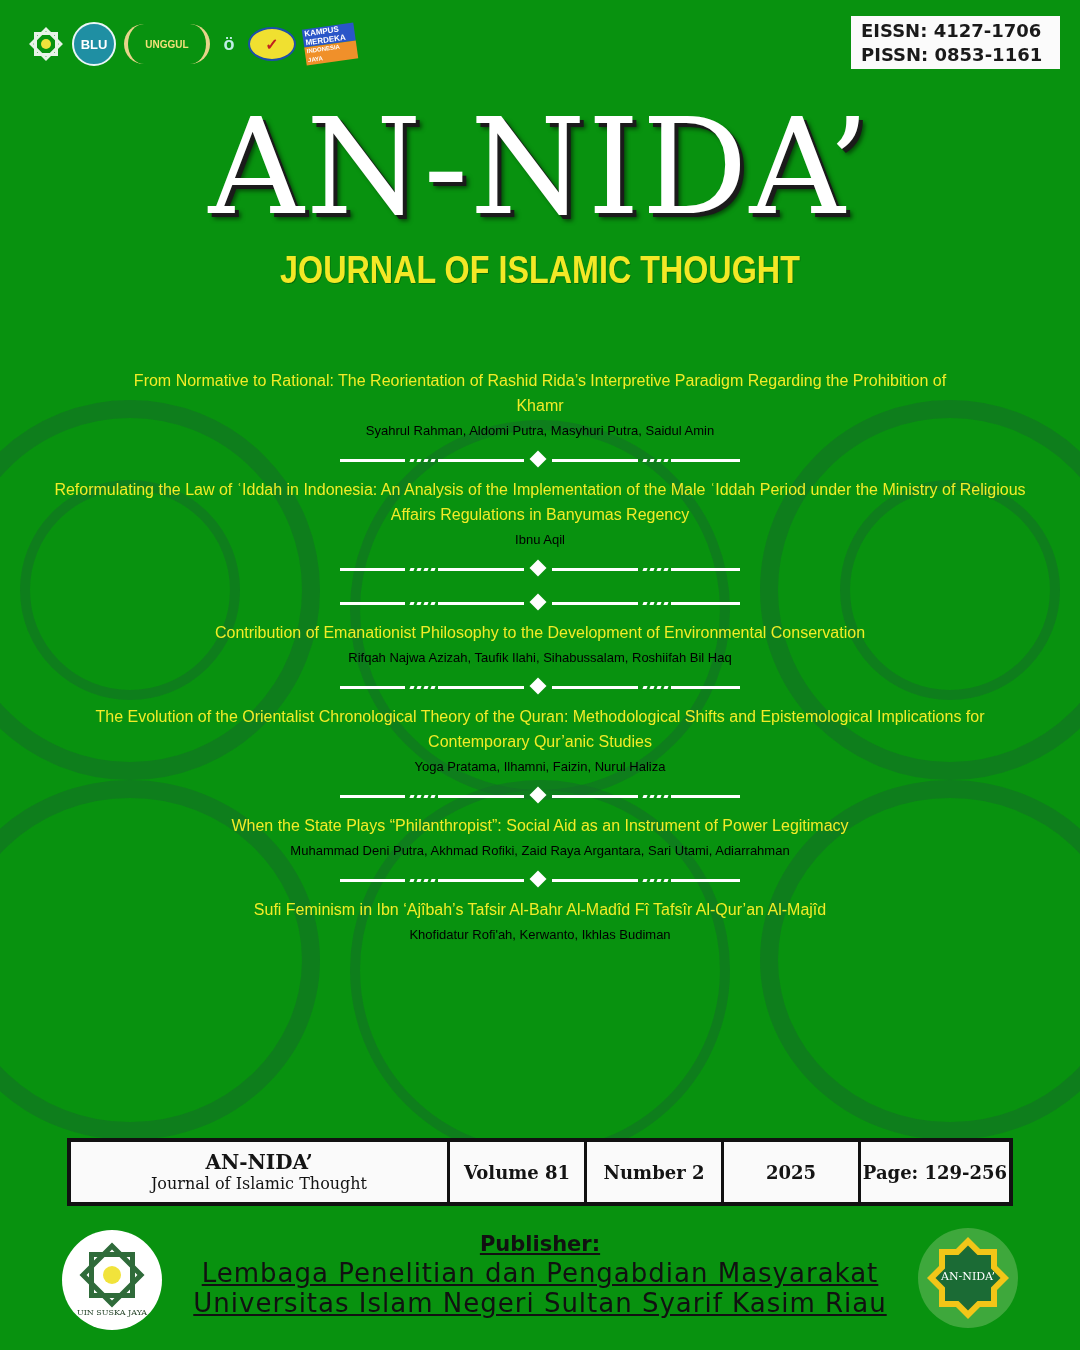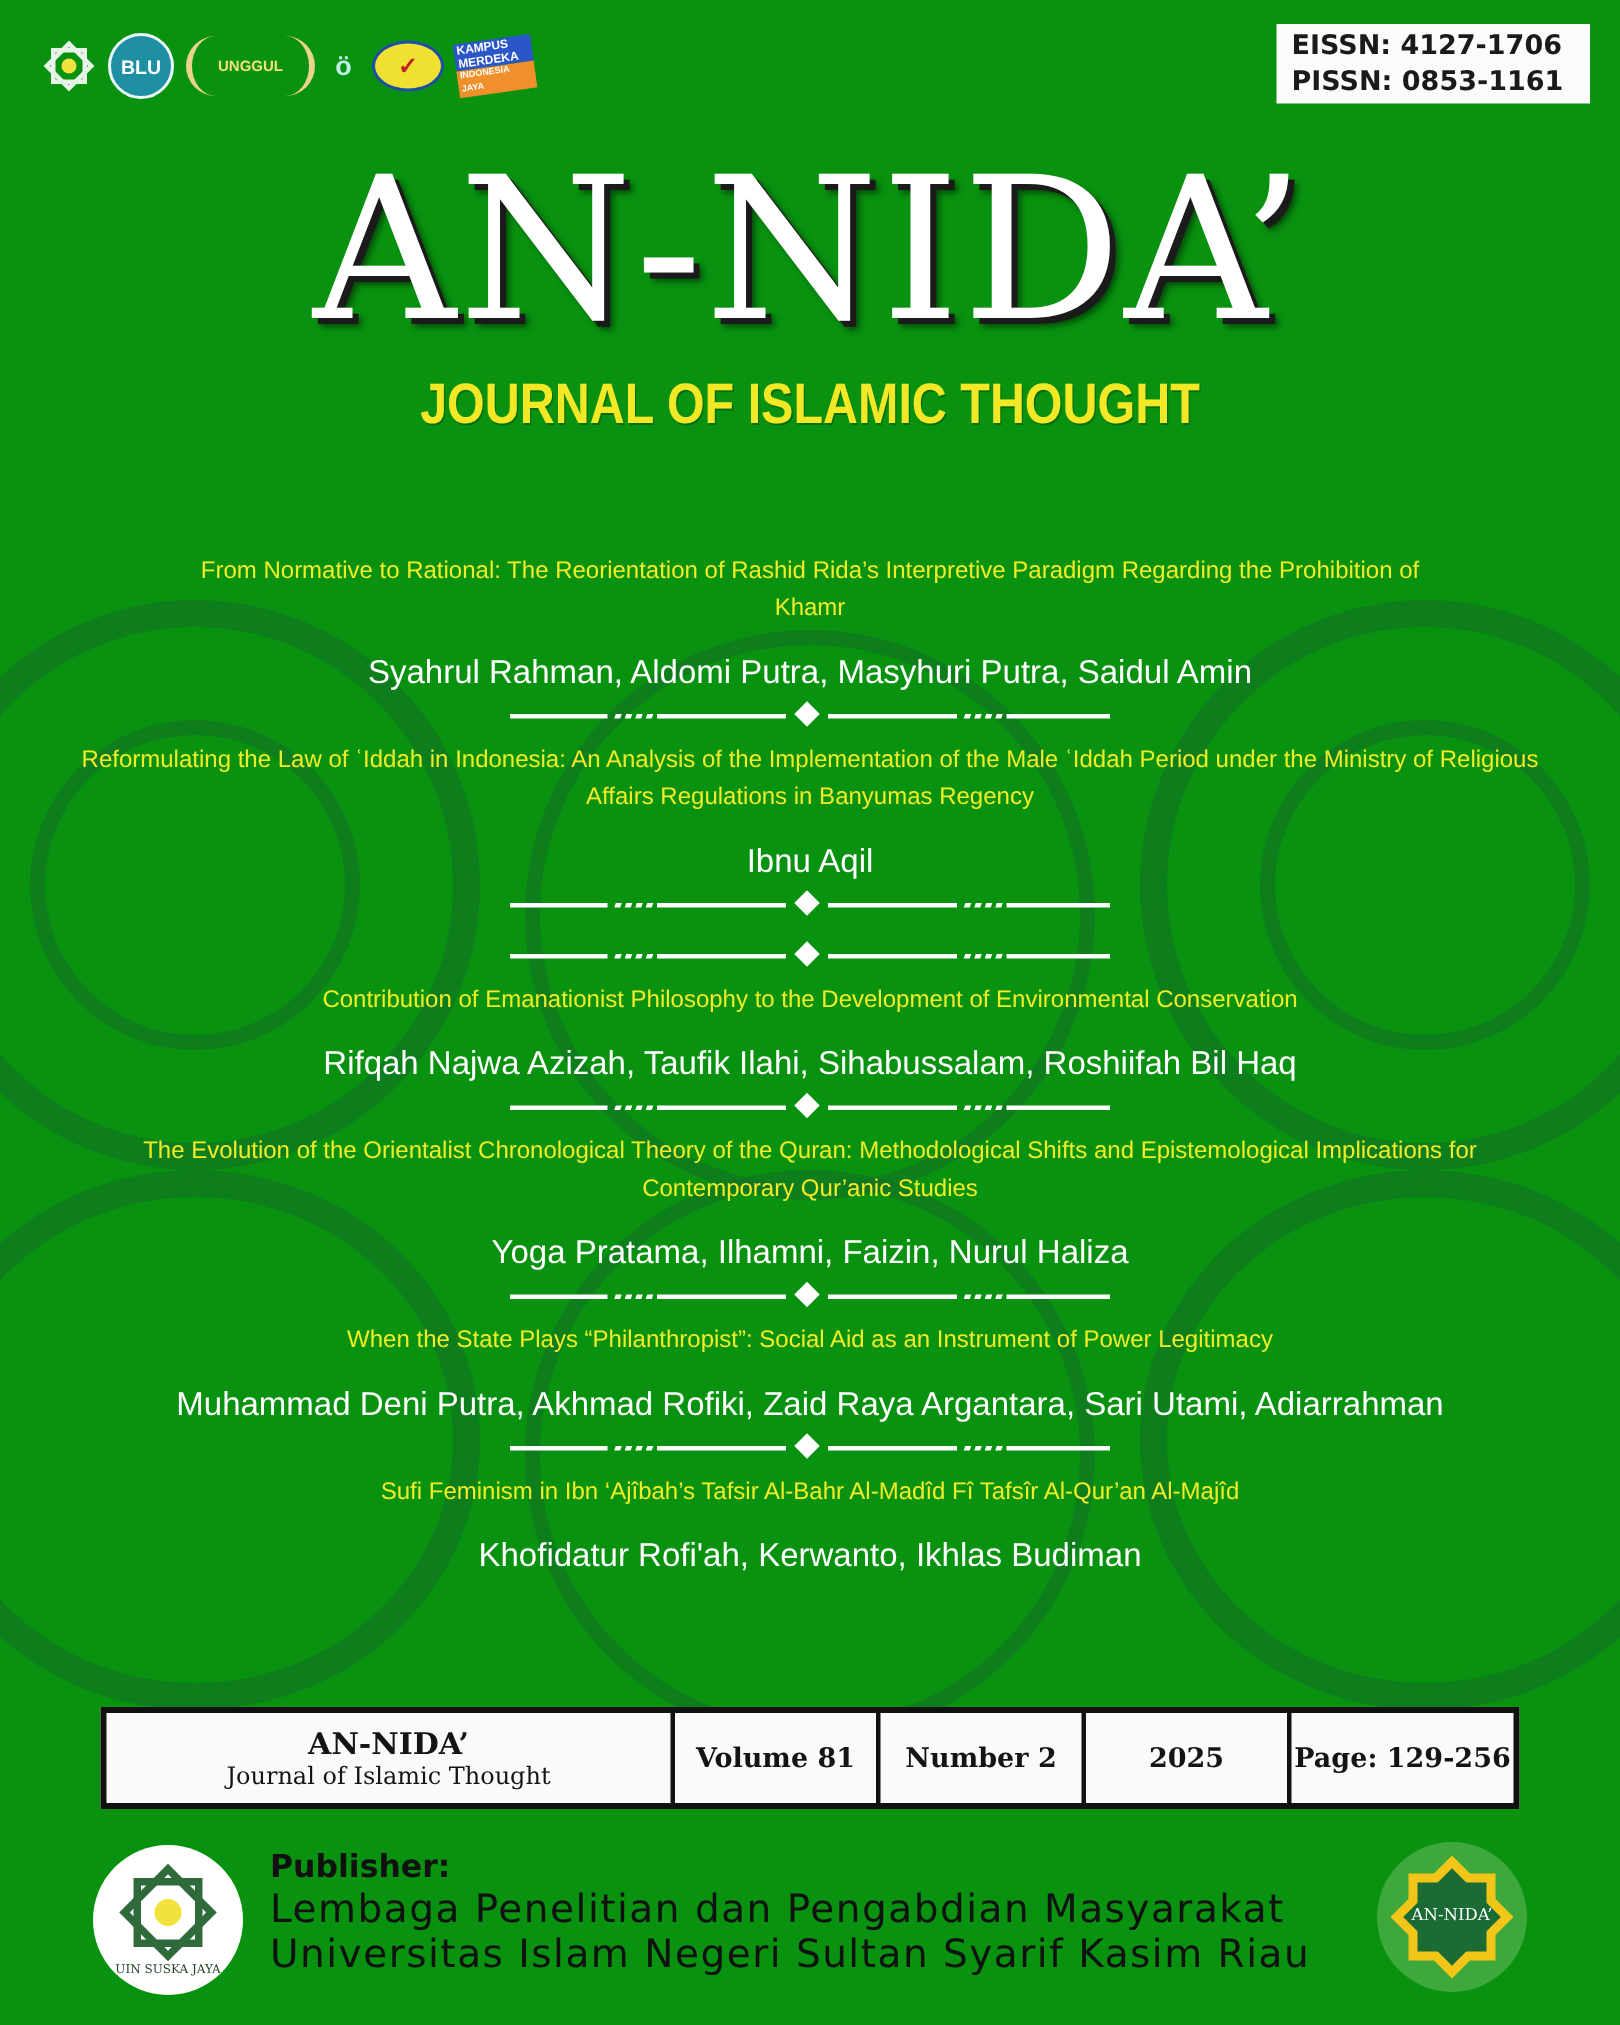--- a/index.html
+++ b/index.html
@@ -16,37 +16,37 @@
   .logo-km{width:52px;height:30px;transform:rotate(-8deg);color:#fff;font-size:8px;line-height:9px;flex-direction:column;}
   .logo-km span.b{background:#2a56c8;padding:0 2px;}
   .logo-km span.o{background:#f0902a;padding:0 2px;font-size:6px;}
   .issn{position:absolute;left:851px;top:16px;width:209px;height:53px;background:#fbfbfb;box-sizing:border-box;padding:3px 0 0 10px;font-family:"DejaVu Sans",sans-serif;font-weight:bold;font-size:18px;line-height:24px;color:#1a1a1a;}
   .masthead{position:absolute;left:0;width:1080px;top:92px;text-align:center;}
   .masthead .title{font-family:"DejaVu Serif",serif;font-size:132px;line-height:150px;color:#ffffff;letter-spacing:2px;text-shadow:4px 4px 0 #1b1b1b, 6px 6px 4px rgba(0,0,0,0.5);font-weight:normal;}
   .masthead .subtitle{margin-top:6px;font-family:"Liberation Sans",sans-serif;font-weight:bold;font-size:38px;line-height:44px;color:#f3e826;transform:scaleX(0.85);text-shadow:1px 1px 0 rgba(0,0,0,0.25);}
   .articles{position:absolute;left:0;width:1080px;top:368px;text-align:center;}
   .article{display:block;}
   .a-title{color:#f2ec28;font-size:16px;line-height:25px;font-family:"Liberation Sans",sans-serif;display:block;padding:0 40px;}
-  .a-authors{color:#ffffff;font-size:22px;line-height:25px;font-family:"Liberation Sans",sans-serif;display:block;margin-top:17px;}
+  .a-authors{color:#000000;font-size:13px;line-height:25px;font-family:"Liberation Sans",sans-serif;display:block;}
   .divider{position:relative;height:34px;width:400px;margin:0 auto;}
   .divider .line{position:absolute;top:16px;height:3px;background:#fff;}
   .divider .dash{position:absolute;top:16px;height:3px;width:4px;background:#fff;transform:skewX(-20deg);}
   .divider .diamond{position:absolute;left:192px;top:10px;width:12px;height:12px;background:#fff;transform:rotate(45deg);}
   .info-table{position:absolute;left:67px;top:1138px;width:946px;height:68px;border:4px solid #111;box-sizing:border-box;background:#fafafa;display:flex;}
   .cell{border-right:3px solid #111;display:flex;flex-direction:column;align-items:center;justify-content:center;font-family:"DejaVu Serif",serif;color:#141414;font-weight:bold;font-size:18px;}
   .cell:last-child{border-right:none;}
   .cell .big{font-size:20px;line-height:24px;}
   .cell .small{font-size:16px;line-height:20px;font-weight:normal;}
   .pub-logo-left{position:absolute;left:62px;top:1230px;width:100px;height:100px;border-radius:50%;background:#fff;display:flex;align-items:center;justify-content:center;flex-direction:column;}
   .star8{position:relative;width:62px;height:62px;}
   .star8 .sq{position:absolute;left:8px;top:8px;width:46px;height:46px;border:5px solid #2f6b3a;box-sizing:border-box;}
   .star8 .sq.r{transform:rotate(45deg);}
   .star8 .core{position:absolute;left:22px;top:22px;width:18px;height:18px;border-radius:50%;background:#f1e33b;}
   .pub-logo-left .cap{font-family:"DejaVu Serif",serif;font-size:8px;color:#1e3e22;margin-top:2px;}
-  .publisher{position:absolute;left:180px;width:720px;top:1230px;text-align:left;font-family:"DejaVu Sans",sans-serif;color:#111;}
+  .publisher{position:absolute;left:180px;width:720px;top:1230px;text-align:center;font-family:"DejaVu Sans",sans-serif;color:#111;text-decoration:underline;}
   .publisher .label{font-weight:bold;font-size:21px;line-height:28px;}
   .publisher .line1,.publisher .line2{font-size:26px;line-height:30px;letter-spacing:1px;}
   .pub-logo-right{position:absolute;left:918px;top:1228px;width:100px;height:100px;border-radius:50%;background:#3ea83c;display:flex;align-items:center;justify-content:center;}
   .star-r{position:relative;width:78px;height:78px;}
   .star-r .sq{position:absolute;left:10px;top:10px;width:58px;height:58px;background:#f2c618;}
   .star-r .sq.r{transform:rotate(45deg);}
   .star-r .in{position:absolute;left:16px;top:16px;width:46px;height:46px;background:#1b6b35;}
   .star-r .in.r{transform:rotate(45deg);}
   .star-r .txt{position:absolute;left:0;top:31px;width:78px;text-align:center;font-family:"DejaVu Serif",serif;font-size:11px;color:#fff;}
 </style>

